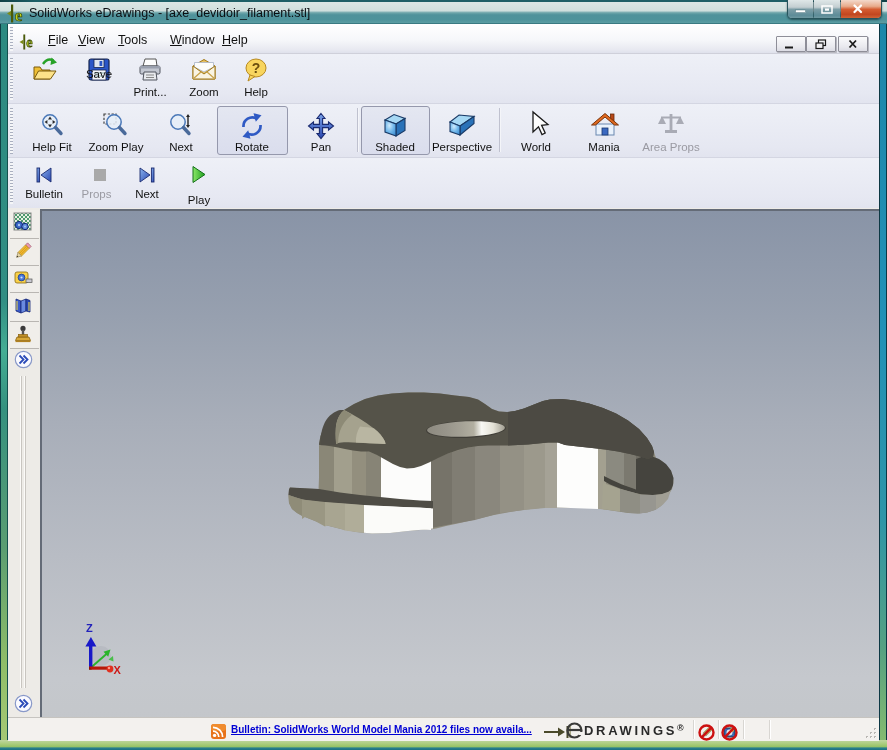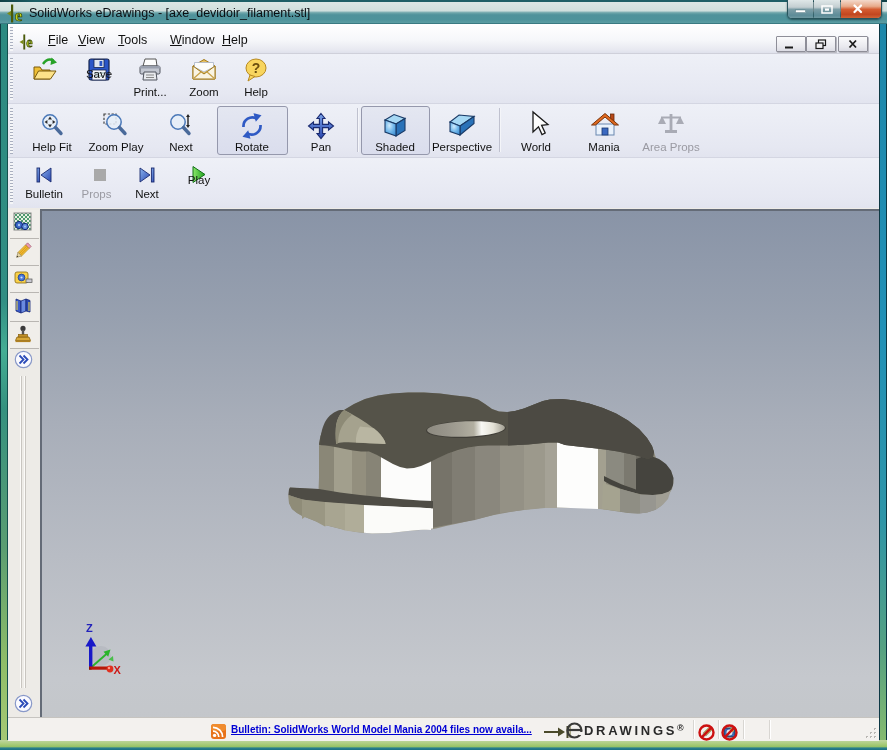--- a/index.html
+++ b/index.html
@@ -302,21 +302,21 @@
       <div class="titem" style="left:165px;top:0;width:52px">
         <svg class="ticon" style="left:16px;top:6px" width="20" height="21" viewBox="0 0 20 21">
           <defs>
               <linearGradient id="greentr" x1="0" y1="0" x2="1" y2="0">
             <stop offset="0" stop-color="#8ae868"></stop>
                 <stop offset="1" stop-color="#1e9e1e"></stop>
               </linearGradient>
             </defs>
           <path d="M4 2.5 L4 18.5 L16 10.5 Z" fill="url(#greentr)" stroke="#14701a" stroke-width="1"></path>
         </svg>
-        <div class="lbl" style="top:16px">Play</div>
+        <div class="lbl" style="top:36px">Play</div>
       </div>
     </div>
     <div class="abs" id="main">
       <div class="abs" id="sidebar">
         <div class="scell" style="top:2px;height:28px"></div>
         <div class="scell" style="top:31px;height:26px"></div>
         <div class="scell" style="top:58px;height:26px"></div>
         <div class="scell" style="top:85px;height:28px"></div>
         <div class="scell" style="top:114px;height:26px"></div>
         <svg class="abs" style="left:5px;top:4px" width="20" height="20" viewBox="0 0 20 20">
@@ -483,21 +483,21 @@
       <div class="ssep" style="left:710px"></div>
       <div class="ssep" style="left:735px"></div>
       <div class="ssep" style="left:761px"></div>
       <svg class="abs" style="left:203px;top:6px" width="15" height="15" viewBox="0 0 15 15">
         <rect width="15" height="15" rx="3" fill="#e8731a"></rect>
         <rect width="15" height="7" rx="3" fill="#f08c2e"></rect>
         <circle cx="3.6" cy="11.4" r="1.7" fill="#fff"></circle>
         <path d="M2 7.2 A 5.8 5.8 0 0 1 7.8 13" fill="none" stroke="#fff" stroke-width="1.7"></path>
         <path d="M2 3.4 A 9.6 9.6 0 0 1 11.6 13" fill="none" stroke="#fff" stroke-width="1.7"></path>
       </svg>
-      <div id="slink">Bulletin: SolidWorks World Model Mania 2004 files now availa...</div>
+      <div id="slink">Bulletin: SolidWorks World Model Mania 2012 files now availa...</div>
       <svg class="abs" style="left:535px;top:8px" width="32" height="12" viewBox="0 0 32 12">
         <line x1="1" y1="6" x2="17" y2="6" stroke="#4a4a2a" stroke-width="2"></line>
         <path d="M15 1.5 L22 6 L15 10.5 Z" fill="#4a4a2a"></path>
         <rect x="23.5" y="0" width="2" height="12" fill="#4a4a2a"></rect>
         <rect x="26.5" y="0" width="1.2" height="12" fill="#8a8a5a"></rect>
       </svg>
       <svg class="abs" style="left:558px;top:4px" width="18" height="17" viewBox="0 0 18 17">
         <circle cx="8.5" cy="8.5" r="7" fill="none" stroke="#3a3a38" stroke-width="2.2"></circle>
         <line x1="2" y1="8" x2="15" y2="8" stroke="#3a3a38" stroke-width="2.2"></line>
         <rect x="13" y="10" width="4" height="3" fill="#f3f1ee"></rect>

